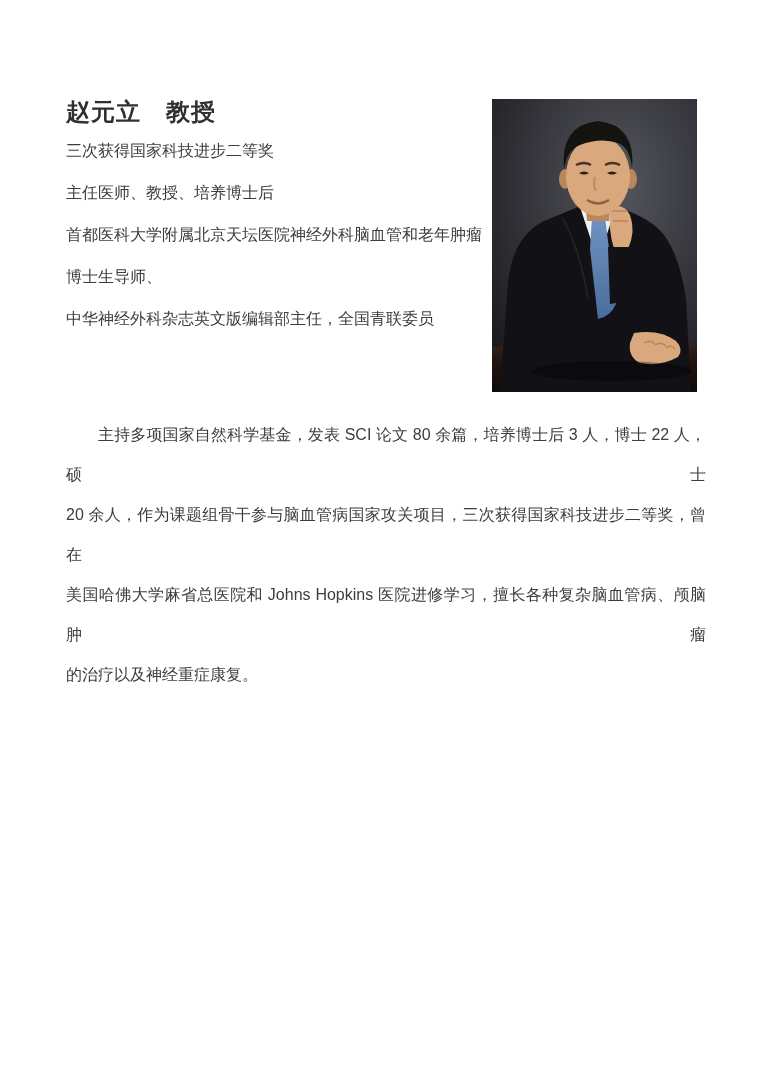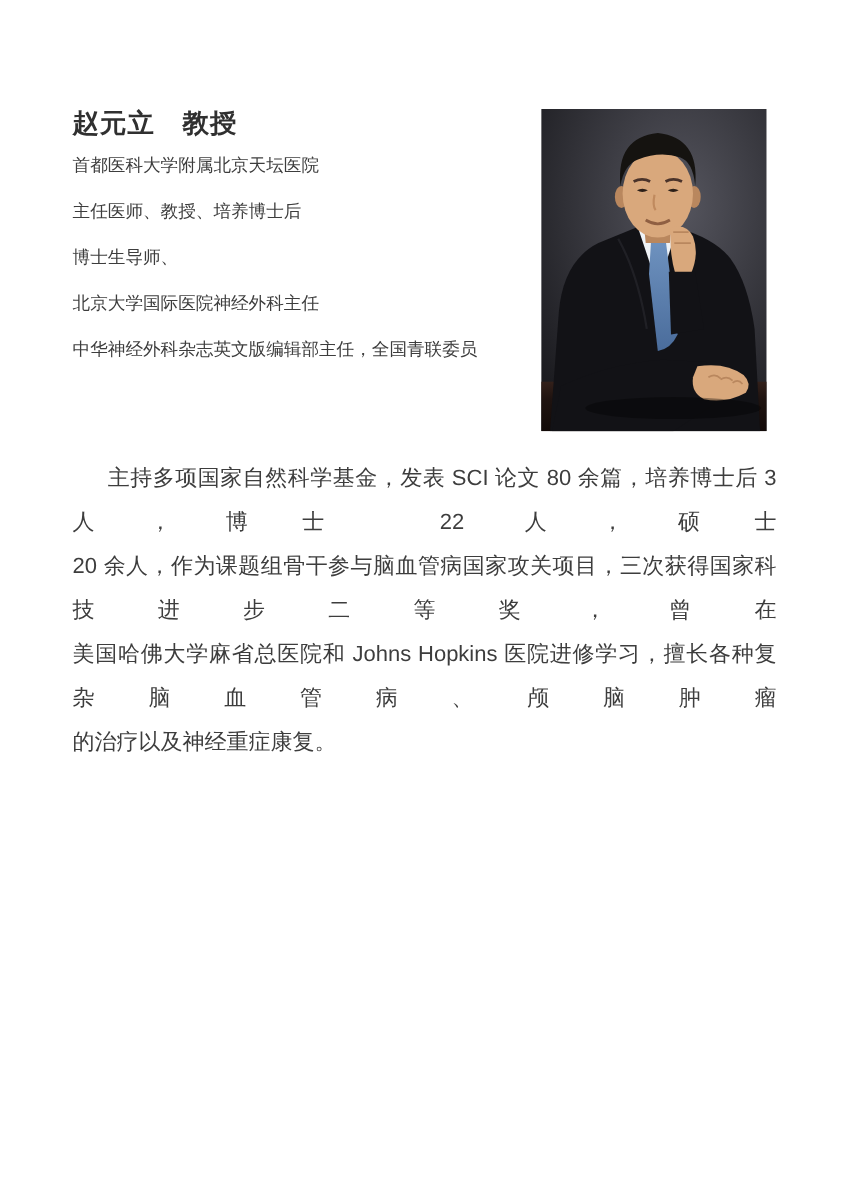--- a/index.html
+++ b/index.html
@@ -39,41 +39,41 @@
     left: 492px; top: 99px;
     width: 205px; height: 293px;
     display: block;
   }
   .para-block {
     position: absolute;
     left: 66px; top: 415px;
     width: 640px;
   }
   .para-line {
-    font-size: 20px;
+    font-size: 16px;
     line-height: 40px;
     color: #3d3d3d;
     text-align: justify;
     text-align-last: justify;
   }
   .para-line.first { text-indent: 32px; }
   .para-line.last  { text-align: right; text-align-last: left; }
 </style>
 </head>
 <body>
 
 <div class="page">
 
   <h1 class="doc-title">赵元立　教授</h1>
 
   <div class="bio-block">
-    <div class="bio-line">首都医科大学附属北京天坛医院</div>
+    <div class="bio-line">三次获得国家科技进步二等奖</div>
     <div class="bio-line">主任医师、教授、培养博士后</div>
+    <div class="bio-line">首都医科大学附属北京天坛医院神经外科脑血管和老年肿瘤</div>
     <div class="bio-line">博士生导师、</div>
-    <div class="bio-line">北京大学国际医院神经外科主任</div>
     <div class="bio-line">中华神经外科杂志英文版编辑部主任，全国青联委员</div>
   </div>
 
   <svg class="portrait" viewBox="0 0 205 293" xmlns="http://www.w3.org/2000/svg">
     <defs>
       <radialGradient id="bgGrad" cx="0.62" cy="0.30" r="0.85">
         <stop offset="0" stop-color="#55555e"></stop>
         <stop offset="1" stop-color="#18181c"></stop>
       </radialGradient>
       <linearGradient id="tableGrad" x1="0" y1="0" x2="0" y2="1">

